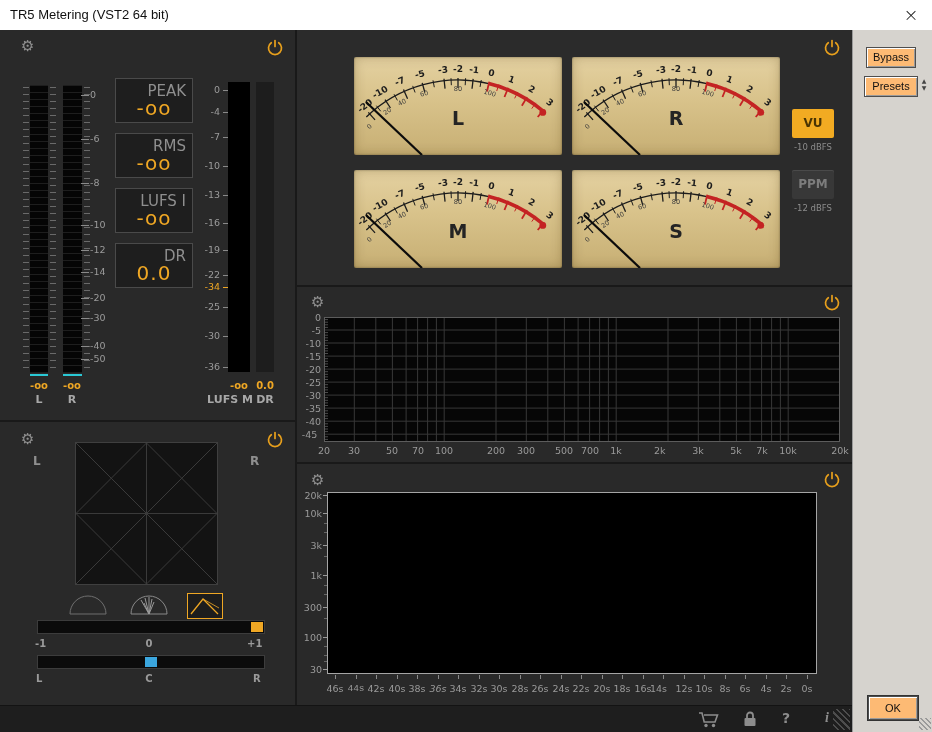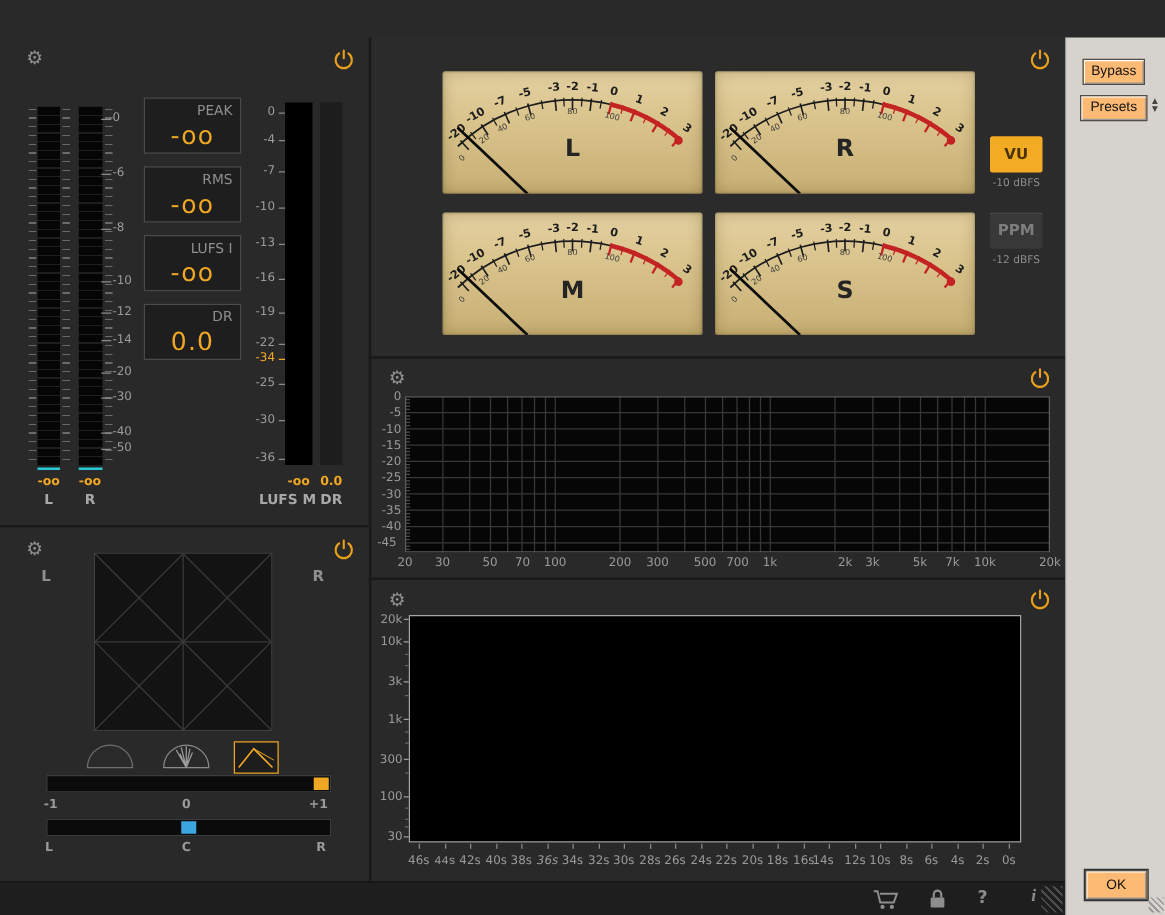--- a/index.html
+++ b/index.html
@@ -26,21 +26,21 @@
   .scale-label{position:absolute;font-size:9.5px;line-height:10px;height:10px;color:#9b9b9b;}
   .tickmark{position:absolute;height:1px;background:#8a8a8a;}
   .tickcol{position:absolute;top:57px;height:284px;width:6px;
            background:repeating-linear-gradient(to bottom,rgba(170,170,170,.5) 0 1px,transparent 1px 7px);}
   .bar{position:absolute;top:55px;height:288px;
        background:repeating-linear-gradient(to bottom,#1e1e1e 0 1px,#050505 1px 7px);}
   .cyanline{position:absolute;top:344px;height:2px;background:#2ac8d5;}
   .mval{position:absolute;top:350px;width:34px;text-align:center;font-size:10px;font-weight:bold;color:#efa724;}
   .mname{position:absolute;top:363px;width:34px;text-align:center;font-size:11px;font-weight:bold;color:#a8a8a8;}
   .readout{position:absolute;left:115px;width:78px;height:45px;background:#1e1e1e;border:1px solid #4a4a4a;box-sizing:border-box;}
-  .readout .rlabel{position:absolute;top:3px;right:6px;font-size:11px;color:#8f8f8f;margin-left:20px;}
+  .readout .rlabel{position:absolute;top:3px;right:6px;font-size:15px;color:#8f8f8f;margin-left:20px;}
   .readout .rvalue{position:absolute;bottom:2px;left:0;right:0;text-align:center;font-size:20px;color:#efa724;letter-spacing:1px;}
   
   .vu-meter{position:absolute;width:208px;height:98px;border-radius:2px;overflow:hidden;
             background:linear-gradient(180deg,#e4d1a1 0%,#d8c28a 45%,#c7af74 100%);
             box-shadow:inset 0 0 12px rgba(70,45,0,.28),inset 0 0 2px rgba(0,0,0,.45);}
   .vu-btn{position:absolute;left:495px;width:42px;height:29px;border-radius:2px;text-align:center;line-height:29px;
           font-size:12px;font-weight:bold;cursor:pointer;}
   .vu-btn.active{background:#f2ab22;color:#4a3403;}
   .vu-btn.inactive{background:#383838;color:#7d7d7d;box-shadow:inset 0 1px 0 #4a4a4a;}
   .vu-sub{position:absolute;left:487px;width:58px;text-align:center;font-size:8.5px;color:#8c8c8c;}
@@ -63,20 +63,24 @@
   .sb-ico{position:absolute;color:#8d8d8d;cursor:pointer;}
   .grip{position:absolute;background:repeating-linear-gradient(45deg,transparent 0 3px,#4d4d4d 3px 4.5px);}
   .grip-light{position:absolute;background:repeating-linear-gradient(45deg,transparent 0 2px,#9a9a9a 2px 3.5px);}
   #sono-plot{position:absolute;left:30px;top:28px;width:490px;height:182px;background:#000;border:1px solid #a5a5a5;box-sizing:border-box;}
 </style>
 </head>
 <body>
 
 <div id="window">
 
+  <div class="titlebar">
+    <span class="title-text">TR5 Metering (VST2 64 bit)</span>
+    <span class="close-btn">×</span>
+  </div>
 
   <div id="panel-levels" class="panel">
     <span class="gear" style="left:21px;top:7px;">⚙</span>
     <div class="power" style="left:266px;top:8px;">
       <svg viewBox="0 0 18 18" width="18" height="18">
           <path d="M 5.3 4.7 A 6.5 6.5 0 1 0 12.7 4.7" stroke="#e8a01c" stroke-width="1.7" fill="none" stroke-linecap="round"></path>
           <line x1="9" y1="2.5" x2="9" y2="8.5" stroke="#e8a01c" stroke-width="1.7" stroke-linecap="round"></line>
         </svg>
     </div>
 
@@ -458,21 +462,21 @@
       <div class="axis-label" style="left: 13px; top: 158px; width: 28px; text-align: center;">20</div>
       <div class="axis-label" style="left: 43px; top: 158px; width: 28px; text-align: center;">30</div>
       <div class="axis-label" style="left: 81px; top: 158px; width: 28px; text-align: center;">50</div>
       <div class="axis-label" style="left: 107px; top: 158px; width: 28px; text-align: center;">70</div>
       <div class="axis-label" style="left: 133px; top: 158px; width: 28px; text-align: center;">100</div>
       <div class="axis-label" style="left: 185px; top: 158px; width: 28px; text-align: center;">200</div>
       <div class="axis-label" style="left: 215px; top: 158px; width: 28px; text-align: center;">300</div>
       <div class="axis-label" style="left: 253px; top: 158px; width: 28px; text-align: center;">500</div>
       <div class="axis-label" style="left: 279px; top: 158px; width: 28px; text-align: center;">700</div>
       <div class="axis-label" style="left: 305px; top: 158px; width: 28px; text-align: center;">1k</div>
-      <div class="axis-label" style="left: 357px; top: 158px; width: 28px; text-align: right;">2k</div>
+      <div class="axis-label" style="left: 357px; top: 158px; width: 28px; text-align: left;">2k</div>
       <div class="axis-label" style="left: 387px; top: 158px; width: 28px; text-align: center;">3k</div>
       <div class="axis-label" style="left: 425px; top: 158px; width: 28px; text-align: center;">5k</div>
       <div class="axis-label" style="left: 451px; top: 158px; width: 28px; text-align: center;">7k</div>
       <div class="axis-label" style="left: 477px; top: 158px; width: 28px; text-align: center;">10k</div>
       <div class="axis-label" style="left: 529px; top: 158px; width: 28px; text-align: center;">20k</div>
     </div>
 
   <div id="panel-sono" class="panel">
     <span class="gear" style="left:14px;top:7px;">⚙</span>
     <div class="power" style="left:526px;top:6px;">

